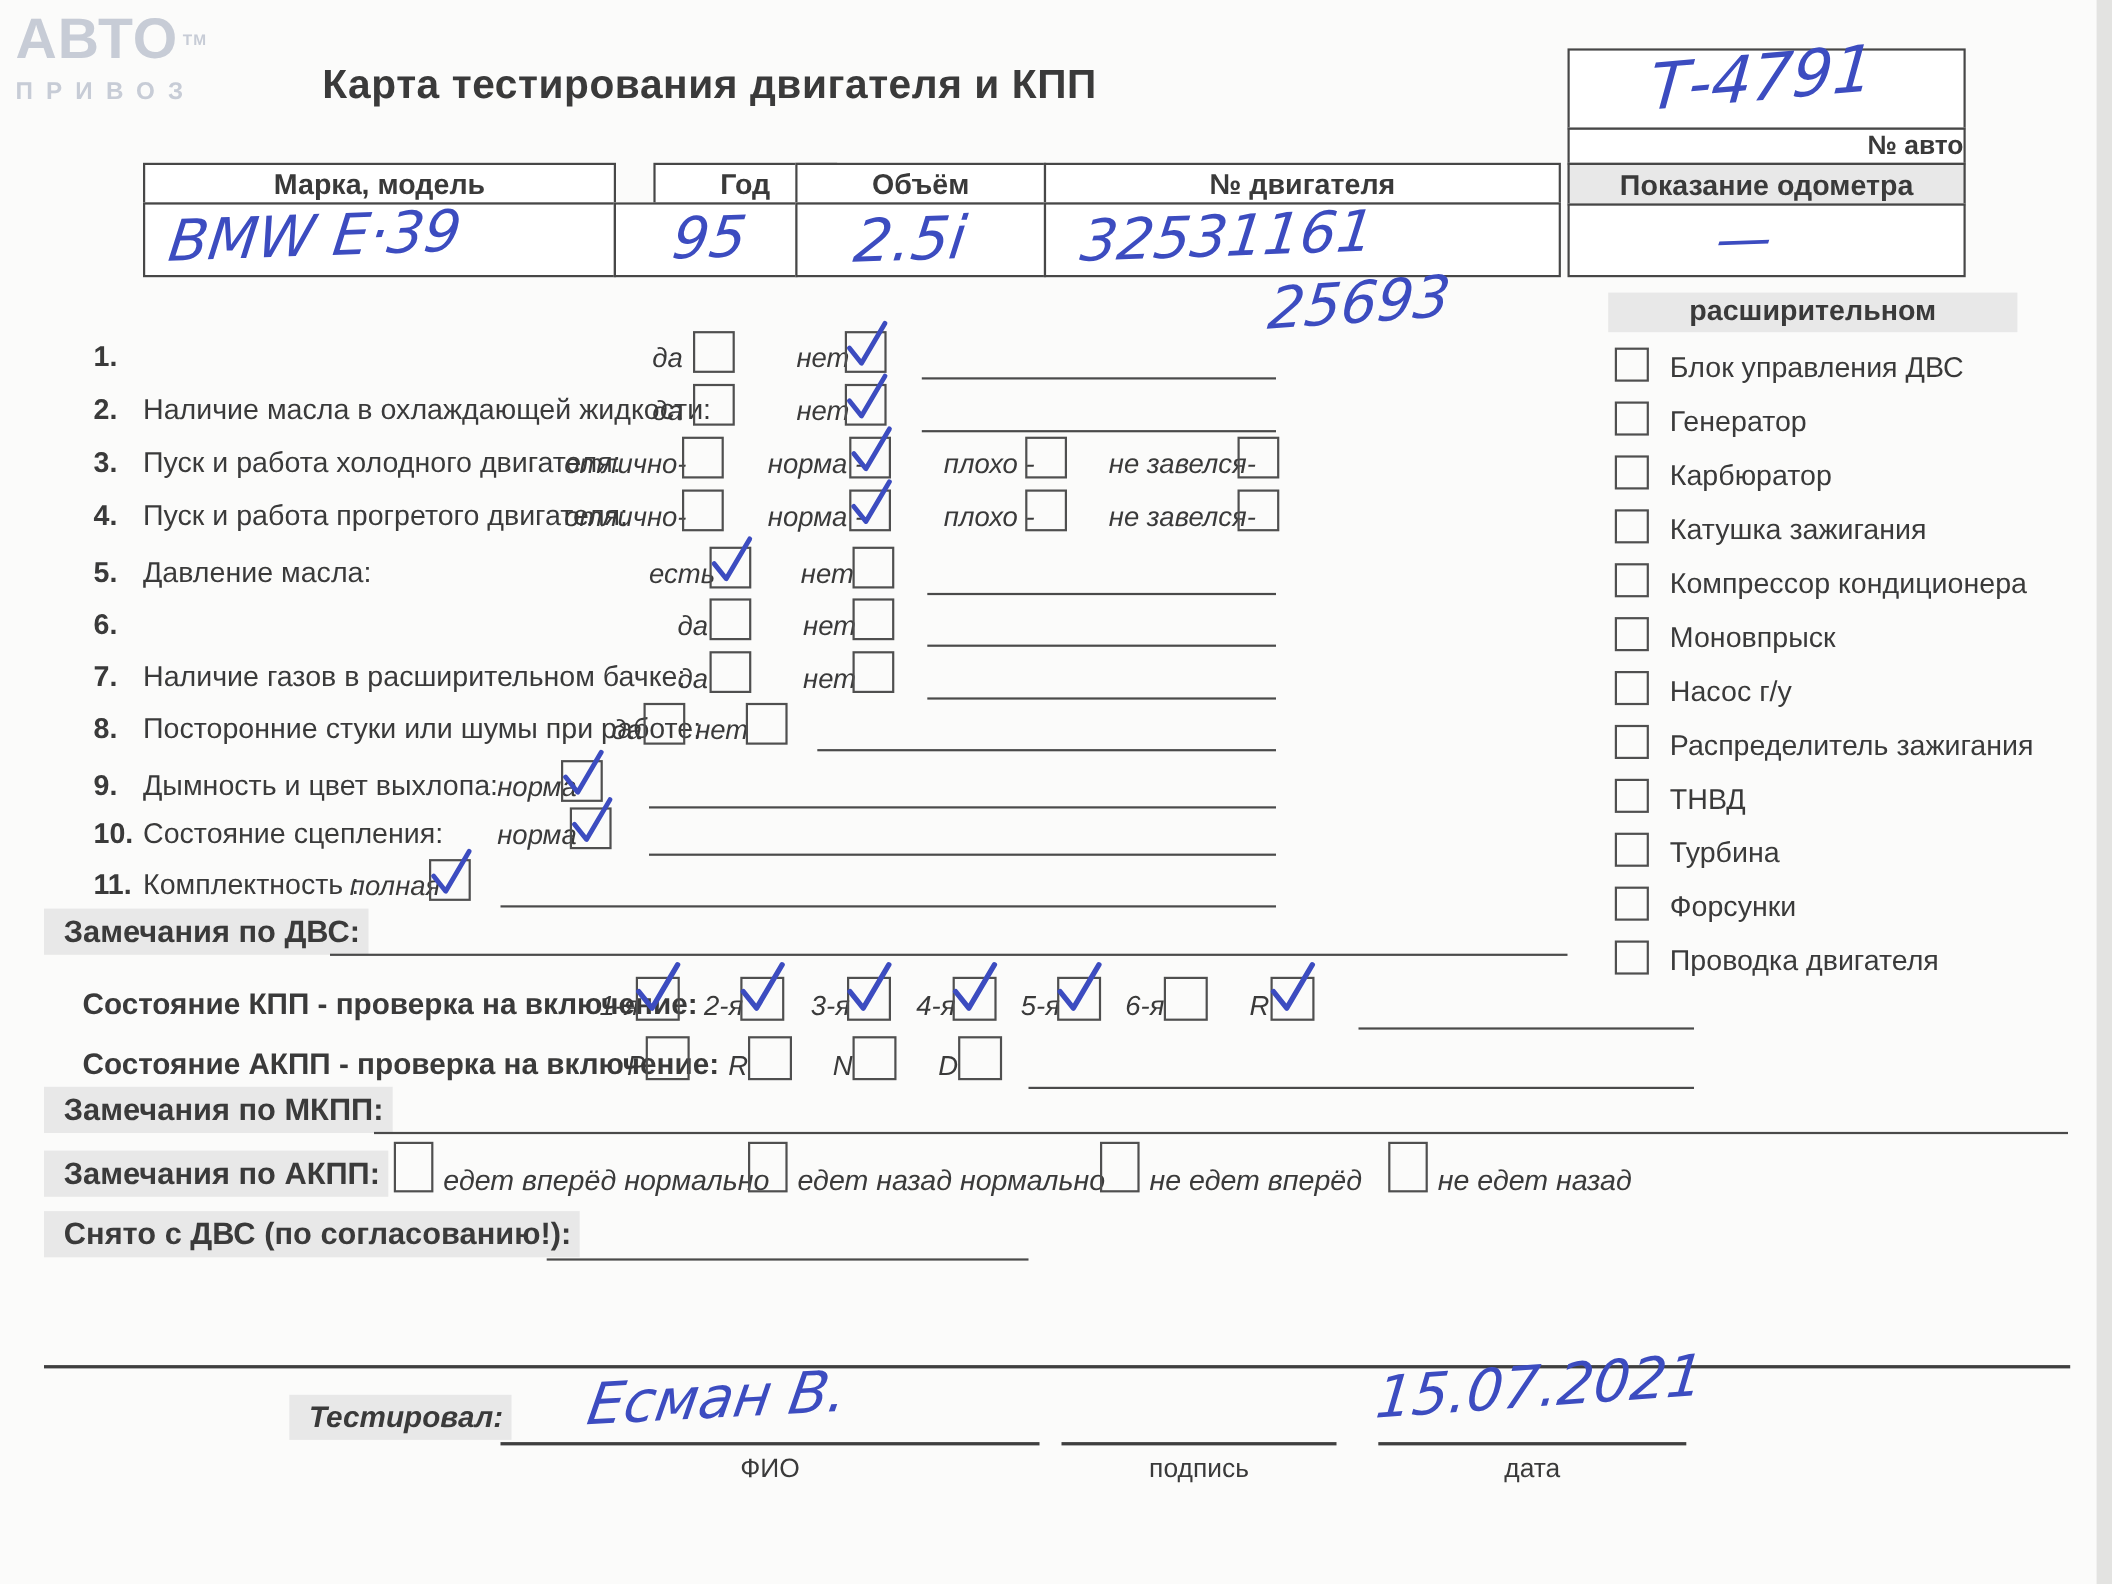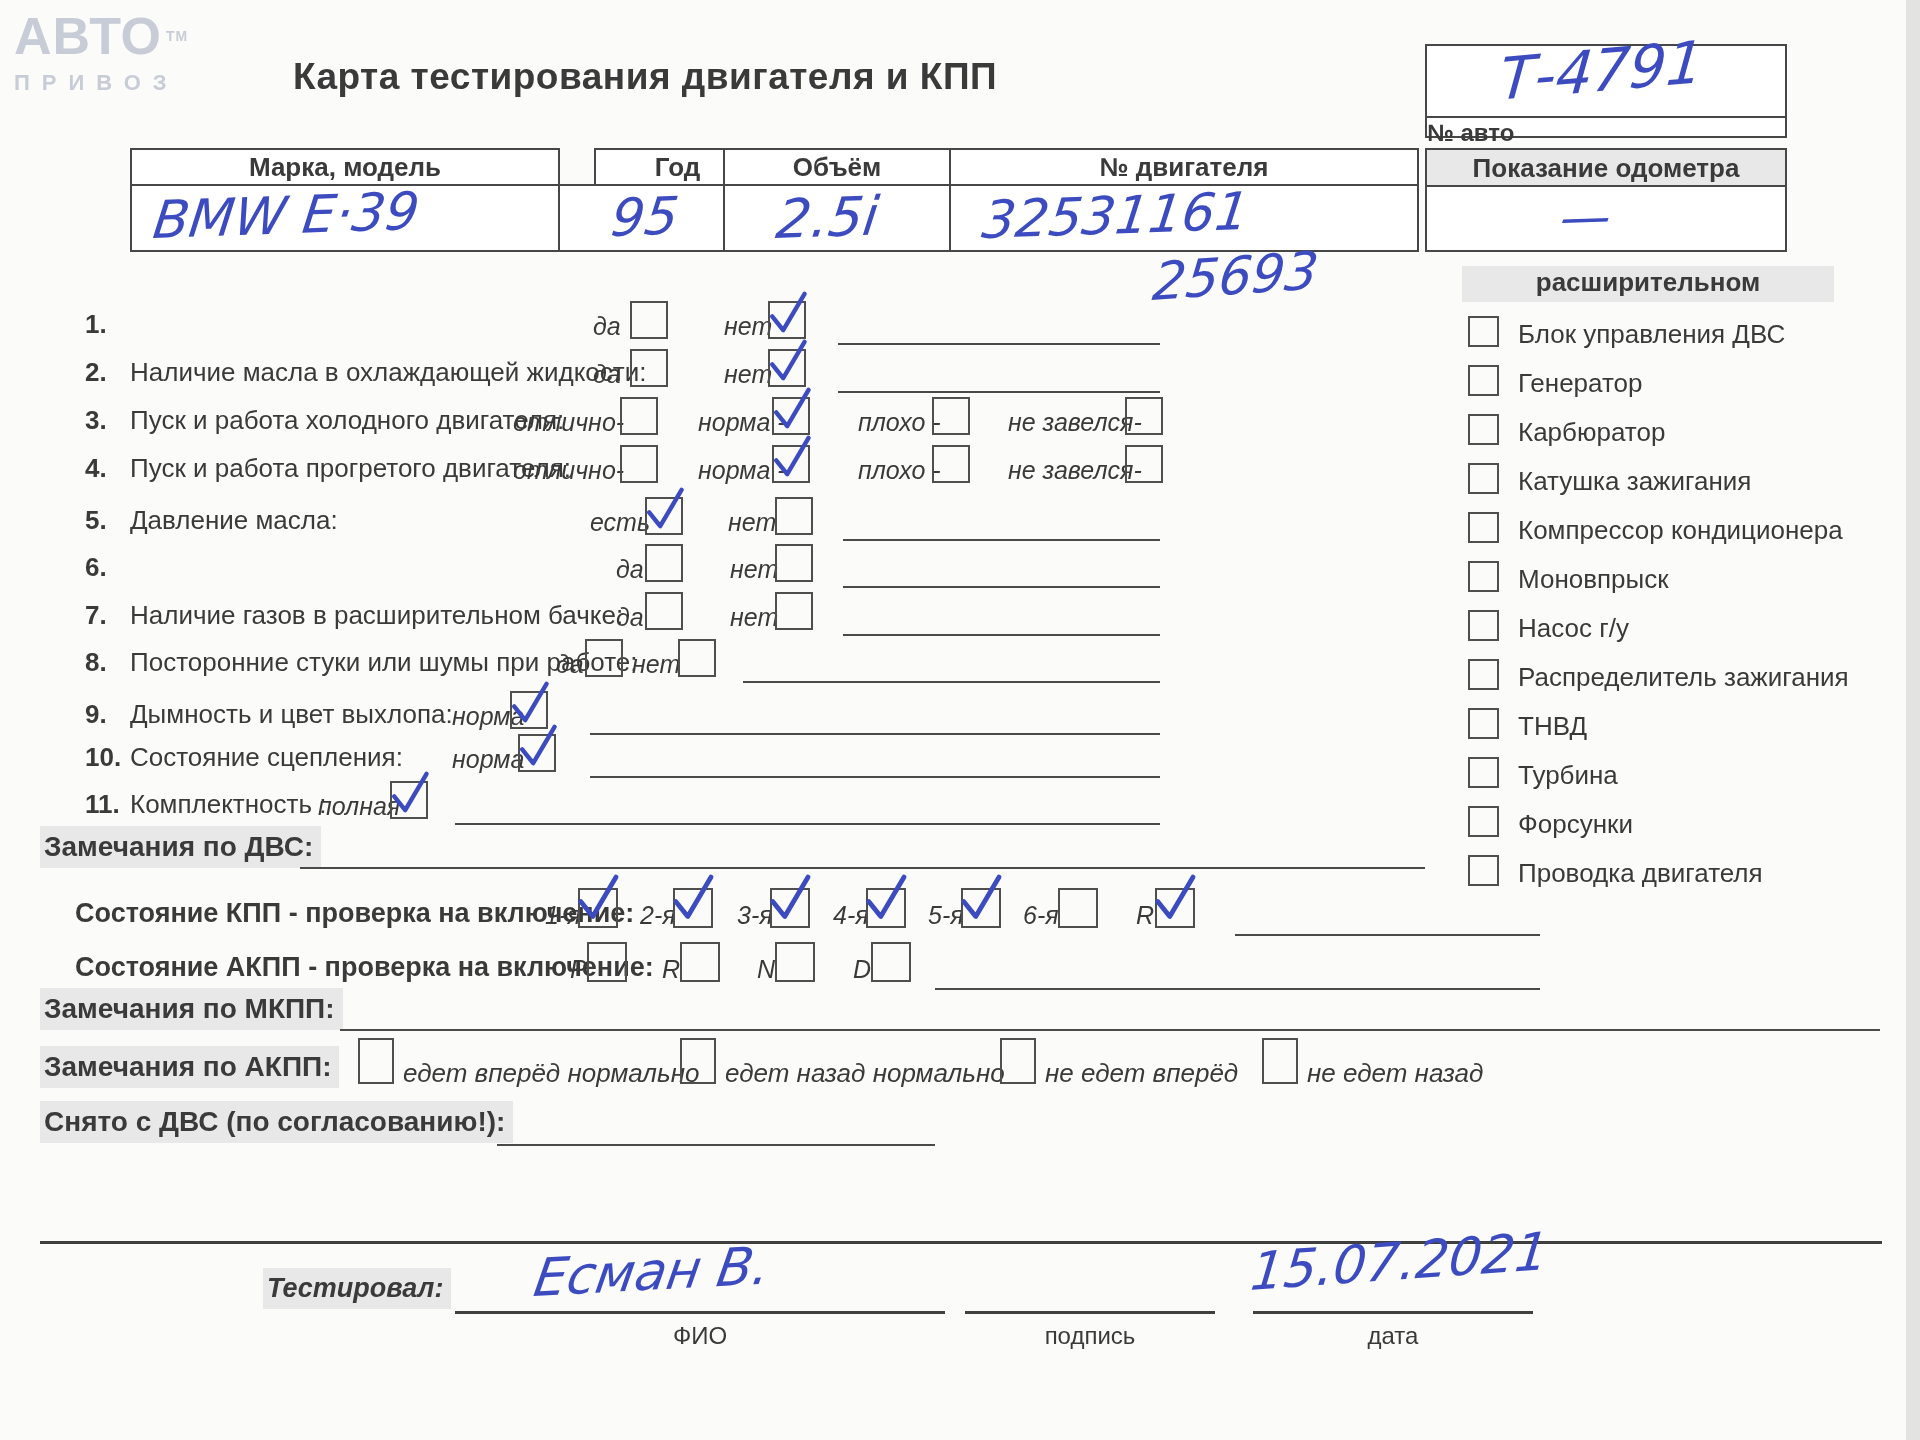--- a/index.html
+++ b/index.html
@@ -37,21 +37,21 @@
   
   .row{position:absolute;left:0;right:0;height:48px;}
   .num{position:absolute;left:85px;top:10px;font-size:26px;font-weight:bold;}
   .itm{position:absolute;left:130px;top:10px;font-size:26px;}
   .opt{position:absolute;top:13px;font-size:25px;font-style:italic;white-space:nowrap;}
   .cb{position:absolute;width:38px;height:38px;border:2.5px solid #4f4f4f;background:transparent;}
   .cb .tick{position:absolute;left:-3px;top:-8px;overflow:visible;}
   .line{position:absolute;border-bottom:2.5px solid #4a4a4a;height:0;}
   .secline{position:absolute;border-bottom:3px solid #3f3f3f;height:0;}
   .shadelbl{position:absolute;background:var(--shade);font-weight:bold;font-size:28px;
-    padding:5px 8px 5px 4px;white-space:nowrap;}
+    padding:5px 8px 5px 18px;white-space:nowrap;}
   .boldlbl{font-weight:bold;font-size:27px;}
   
   .comp-item-label{position:absolute;font-size:26px;white-space:nowrap;}
   .comp-cb{position:absolute;width:31px;height:31px;border:2.5px solid #4f4f4f;}
   
   .small-cap{font-size:24px;text-align:center;position:absolute;}
 </style>
 </head>
 <body>
 
@@ -60,21 +60,21 @@
 <div class="logo">
   <div class="logo-top"><span>АВТО</span><span class="tm">ТМ</span></div>
   <div class="logo-sub">ПРИВОЗ</div>
 </div>
 
 <div class="title">Карта тестирования двигателя  и КПП</div>
 
 <div class="cell" style="left:1425px;top:44px;width:362px;height:74px;">
   <div class="hw" style="position:absolute;left:70px;top:0px;font-size:58px;transform:rotate(-5deg) skewX(-10deg);">Т-4791</div>
 </div>
-<div class="cell" style="left:1425px;top:116px;width:362px;height:22px;font-weight:bold;font-size:24px;text-align:left;line-height:30px;">№ авто</div>
+<div class="cell" style="left:1425px;top:116px;width:362px;height:34px;font-weight:bold;font-size:24px;text-align:right;line-height:30px;">№ авто</div>
 <div class="cell hdr shade" style="left:1425px;top:148px;width:362px;height:39px;line-height:36px;">Показание одометра</div>
 <div class="cell" style="left:1425px;top:185px;width:362px;height:67px;">
   <div class="hw" style="position:absolute;left:130px;top:2px;font-size:50px;">—</div>
 </div>
 
 <div id="veh-table">
     <div class="cell hdr" style="left: 130px; top: 148px; width: 430px; height: 38px; line-height: 34px;">Марка, модель</div>
     <div class="cell hdr" style="left: 558px; top: 148px; width: 167px; height: 38px; line-height: 34px; margin-left: 36px;">Год</div>
     <div class="cell hdr" style="left: 723px; top: 148px; width: 228px; height: 38px; line-height: 34px;">Объём</div>
     <div class="cell hdr" style="left: 949px; top: 148px; width: 470px; height: 38px; line-height: 34px;">№ двигателя</div>

